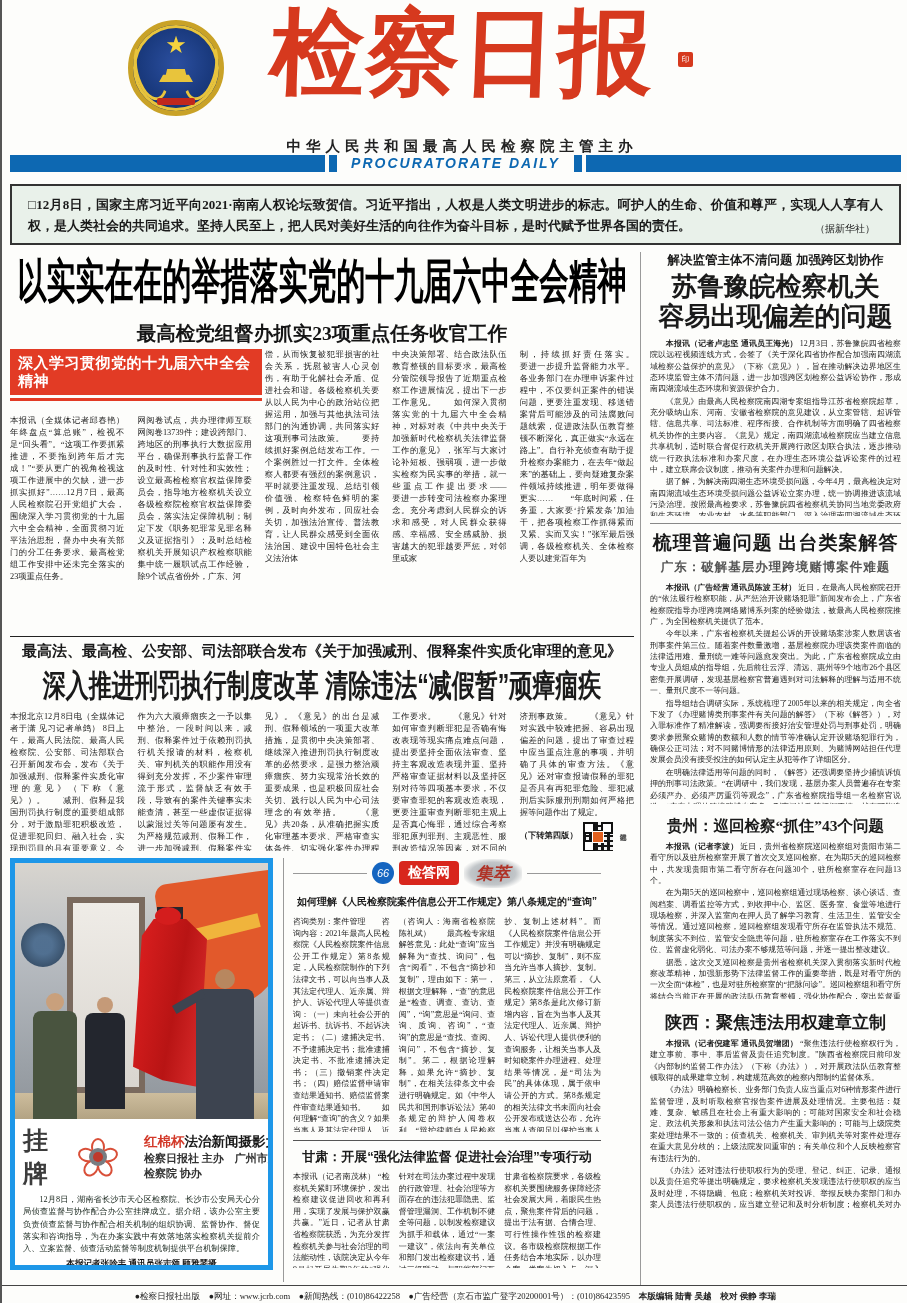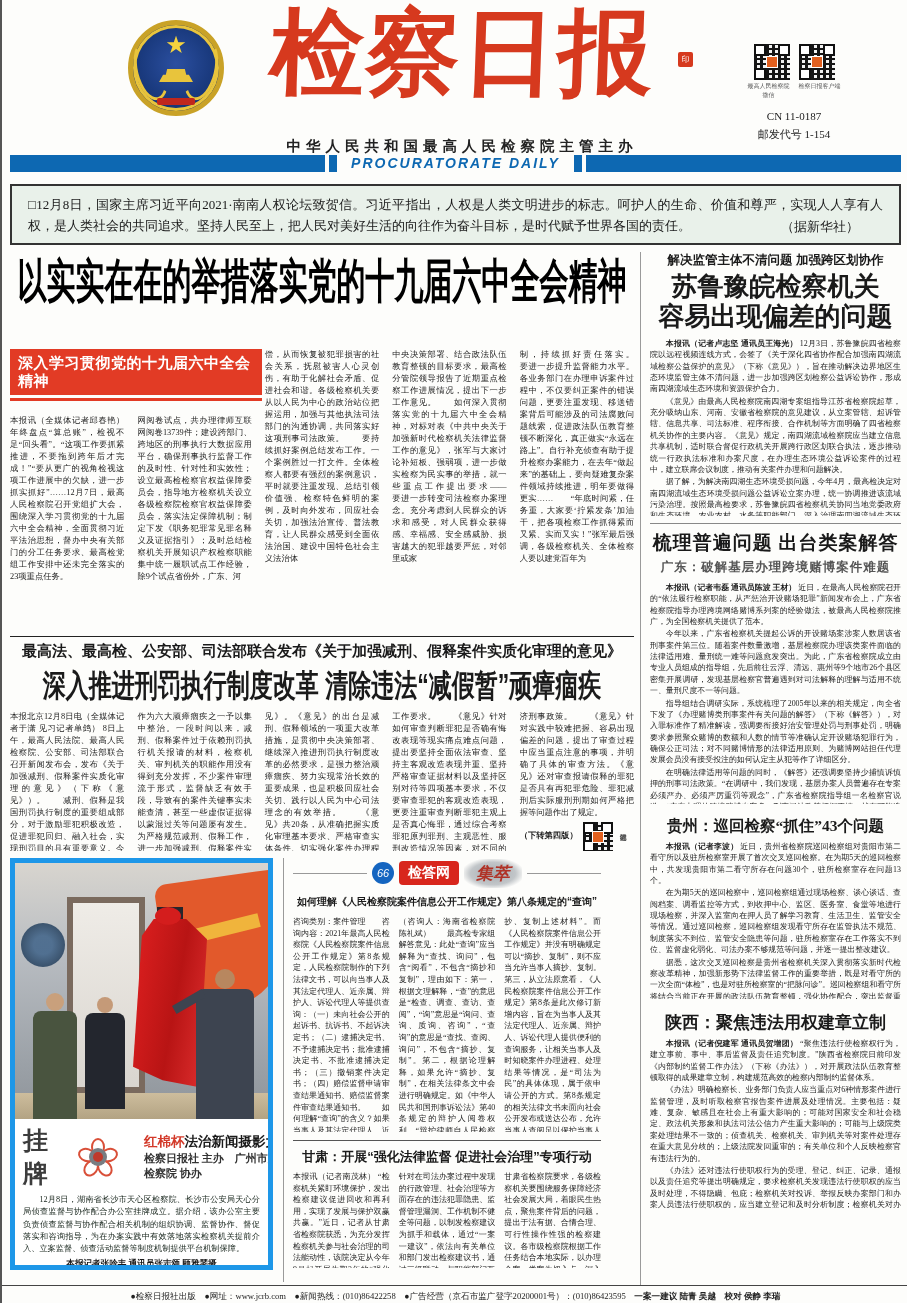--- a/index.html
+++ b/index.html
@@ -43,22 +43,22 @@
   .mast-cn{margin-top:8px;font-size:11px;line-height:1.6;color:#222;}
   .blue-banner{position:absolute;left:8px;top:155px;width:891px;height:17px;display:flex;align-items:stretch;}
   .bb-bar{flex:1;background:#0d68b2;}
   .bb-sq{width:8px;background:#0d68b2;margin:0 4px;}
   .bb-text{padding:0 10px;color:#0d68b2;font-weight:900;font-style:italic;font-size:14px;line-height:17px;
            letter-spacing:2px;}
 
   
   .notice{position:absolute;left:8px;top:184px;width:891px;height:61px;box-sizing:border-box;
           border:2px solid #333;background:#e9f1ea;padding:8px 16px 6px;}
-  .notice p{margin:0;font-size:13px;font-weight:400;line-height:1.65;text-align:justify;}
-  .notice .src{position:absolute;right:40px;bottom:7px;font-size:13px;font-weight:400;}
+  .notice p{margin:0;font-size:13px;font-weight:700;line-height:1.65;text-align:justify;}
+  .notice .src{position:absolute;right:24px;bottom:7px;font-size:10px;font-weight:400;}
 
   
   .lead-head{position:absolute;left:8px;top:254px;width:624px;text-align:center;}
   .lead-head h1{margin:2px 0 0;font-size:29px;font-weight:900;letter-spacing:0;color:#000;
                 transform:scaleY(1.62);transform-origin:top;height:50px;line-height:30px;
                 font-family:"Liberation Sans","DejaVu Sans",sans-serif;}
   .lead-head h2{margin:14px 0 0;font-size:19.5px;font-weight:700;color:#151515;}
 
   
   .red-banner{position:absolute;left:8px;top:349px;width:252px;}
@@ -184,60 +184,37 @@
     <div class="star">★</div>
     <div class="gate"></div>
     <div class="wheat-l"></div>
     <div class="wheat-r"></div>
     <div class="ribbon"></div>
   </div>
   <div class="mast-title">检察日报</div>
   <div class="title-seal">印</div>
   <div class="mast-org">中华人民共和国最高人民检察院主管主办</div>
 
-  <div class="mast-right">
-    <div class="qr-pair">
-      <div class="qr">
-          <i></i>
-          <i></i>
-          <i></i>
-          <u></u>
-        </div>
-      <div class="qr">
-          <i></i>
-          <i></i>
-          <i></i>
-          <u></u>
-        </div>
-    </div>
-    <div class="qr-caps">
-      <span>最高人民检察院微信</span>
-      <span>检察日报客户端</span>
-    </div>
-    <div class="mast-cn">
-      <div>CN 11-0187</div>
-      <div>邮发代号 1-154</div>
-    </div>
-  </div>
 
   <div class="blue-banner">
     <div class="bb-bar"></div>
     <div class="bb-sq"></div>
     <div class="bb-text sans">PROCURATORATE DAILY</div>
     <div class="bb-sq"></div>
     <div class="bb-bar"></div>
   </div>
 
   <div class="notice">
     <p>□12月8日，国家主席习近平向2021·南南人权论坛致贺信。习近平指出，人权是人类文明进步的标志。呵护人的生命、价值和尊严，实现人人享有人权，是人类社会的共同追求。坚持人民至上，把人民对美好生活的向往作为奋斗目标，是时代赋予世界各国的责任。</p>
     <span class="src">（据新华社）</span>
   </div>
 
   <div class="lead-head">
     <h1>以实实在在的举措落实党的十九届六中全会精神</h1>
+    <h2>最高检党组督办抓实23项重点任务收官工作</h2>
   </div>
 
   <div class="lead-cols">
     <div class="col pad">本报讯（全媒体记者邱春艳） 年终盘点“算总账”，检视不足“回头看”。“这项工作要抓紧推进，不要拖到跨年后才完成！”“要从更广的视角检视这项工作进展中的欠缺，进一步抓实抓好”……12月7日，最高人民检察院召开党组扩大会，围绕深入学习贯彻党的十九届六中全会精神，全面贯彻习近平法治思想，督办中央有关部门的分工任务要求、最高检党组工作安排中还未完全落实的23项重点任务。</div>
     <div class="col pad">网阅卷试点，共办理律师互联网阅卷13739件；建设跨部门、跨地区的刑事执行大数据应用平台，确保刑事执行监督工作的及时性、针对性和实效性；设立最高检检察官权益保障委员会，指导地方检察机关设立各级检察院检察官权益保障委员会，落实法定保障机制；制定下发《职务犯罪常见罪名释义及证据指引》；及时总结检察机关开展知识产权检察职能集中统一履职试点工作经验，除9个试点省份外，广东、河</div>
     <div class="col">偿，从而恢复被犯罪损害的社会关系，抚慰被害人心灵创伤，有助于化解社会矛盾、促进社会和谐。各级检察机关要从以人民为中心的政治站位把握运用，加强与其他执法司法部门的沟通协调，共同落实好这项刑事司法政策。　　要持续抓好案例总结发布工作。一个案例胜过一打文件。全体检察人都要有强烈的案例意识，平时就要注重发现、总结引领价值强、检察特色鲜明的案例，及时向外发布，回应社会关切，加强法治宣传、普法教育，让人民群众感受到全面依法治国、建设中国特色社会主义法治体</div>
     <div class="col">中央决策部署、结合政法队伍教育整顿的目标要求，最高检分管院领导报告了近期重点检察工作进展情况，提出下一步工作意见。　　如何深入贯彻落实党的十九届六中全会精神，对标对表《中共中央关于加强新时代检察机关法律监督工作的意见》，张军与大家讨论补短板、强弱项，进一步做实检察为民实事的举措，就一些重点工作提出要求——　　要进一步转变司法检察办案理念。充分考虑到人民群众的诉求和感受，对人民群众获得感、幸福感、安全感威胁、损害越大的犯罪越要严惩，对邻里或家</div>
     <div class="col">制，持续抓好责任落实。　　要进一步提升监督能力水平。各业务部门在办理申诉案件过程中，不仅要纠正案件的错误问题，更要注重发现、移送错案背后可能涉及的司法腐败问题线索，促进政法队伍教育整顿不断深化，真正做实“永远在路上”。自行补充侦查有助于提升检察办案能力，在去年“做起来”的基础上，要向疑难复杂案件领域持续推进，明年要做得更实……　　“年底时间紧，任务重，大家要‘拧紧发条’加油干，把各项检察工作抓得紧而又紧、实而又实！”张军最后强调，各级检察机关、全体检察人要以建党百年为</div>
   </div>
   <div class="red-banner">
@@ -283,21 +260,21 @@
       <p class="para"><b class="byline">本报讯（记者卢志坚 通讯员王海光）</b><span> 12月3日，苏鲁豫皖四省检察院以远程视频连线方式，会签了《关于深化四省协作配合加强南四湖流域检察公益保护的意见》（下称《意见》），旨在推动解决边界地区生态环境监管主体不清问题，进一步加强跨区划检察公益诉讼协作，形成南四湖流域生态环境和资源保护合力。</span></p>
       <div>
           <p class="para">《意见》由最高人民检察院南四湖专案组指导江苏省检察院起草，充分吸纳山东、河南、安徽省检察院的意见建议，从立案管辖、起诉管辖、信息共享、司法标准、程序衔接、合作机制等方面明确了四省检察机关协作的主要内容。《意见》规定，南四湖流域检察院应当建立信息共享机制，适时联合督促行政机关开展跨行政区划联合执法，逐步推动统一行政执法标准和办案尺度，在办理生态环境公益诉讼案件的过程中，建立联席会议制度，推动有关案件办理和问题解决。</p>
           <p class="para">据了解，为解决南四湖生态环境受损问题，今年4月，最高检决定对南四湖流域生态环境受损问题公益诉讼立案办理，统一协调推进该流域污染治理。按照最高检要求，苏鲁豫皖四省检察机关协同当地党委政府和生态环境、农业农村、水务等职能部门，深入治理南四湖流域生态环境突出问题。今年7月，山东省、江苏省签订了《行政边界地区生态环境执法联动协议》，共同推进南四湖流域、两省边界地区污染综合整治。</p>
         </div>
     </div>
     <hr class="rule">
     <div class="shuli-head">梳理普遍问题  出台类案解答</div>
     <div class="shuli-sub">广东：破解基层办理跨境赌博案件难题</div>
     <div class="body-block" style="max-height:222px;">
-      <p class="para"><b class="byline">本报讯（记者韦磊 通讯员陈波 王材）</b><span> 近日，在最高人民检察院召开的“依法履行检察职能，从严惩治开设赌场犯罪”新闻发布会上，广东省检察院指导办理跨境网络赌博系列案的经验做法，被最高人民检察院推广，为全国检察机关提供了范本。</span></p>
+      <p class="para"><b class="byline">本报讯（广告经营 通讯员陈波 王材）</b><span> 近日，在最高人民检察院召开的“依法履行检察职能，从严惩治开设赌场犯罪”新闻发布会上，广东省检察院指导办理跨境网络赌博系列案的经验做法，被最高人民检察院推广，为全国检察机关提供了范本。</span></p>
       <div>
           <p class="para">今年以来，广东省检察机关提起公诉的开设赌场案涉案人数居该省刑事案件第三位。随着案件数量激增，基层检察院办理该类案件面临的法律适用难、量刑统一难等问题愈发突出。为此，广东省检察院成立由专业人员组成的指导组，先后前往云浮、清远、惠州等9个地市26个县区密集开展调研，发现基层检察官普遍遇到对司法解释的理解与适用不统一、量刑尺度不一等问题。</p>
           <p class="para">指导组结合调研实际，系统梳理了2005年以来的相关规定，向全省下发了《办理赌博类刑事案件有关问题的解答》（下称《解答》），对入罪标准作了精准解读，强调要衔接好治安管理处罚与刑事处罚，明确要求参照聚众赌博的数额和人数的情节等准确认定开设赌场犯罪行为，确保公正司法；对不同赌博情形的法律适用原则、为赌博网站担任代理发展会员没有接受投注的如何认定主从犯等作了详细区分。</p>
           <p class="para">在明确法律适用等问题的同时，《解答》还强调要坚持少捕慎诉慎押的刑事司法政策。“在调研中，我们发现，基层办案人员普遍存在专案必须严办、必须严厉重罚等观念”，广东省检察院指导组一名检察官说道，“广东办理的跨境赌博专案多，刑事司法政策把握不慎，就有可能造成打击面扩大”。为此，广东省检察院及时进行纠偏，在突出打击重点的同时，对犯罪情节较轻的以及从犯等，要求积极适用非羁押性强制措施，为基层检察院办理跨境赌博案件提供了极具操作性的指引。</p>
         </div>
     </div>
     <div class="gz-head">贵州：巡回检察“抓住”43个问题</div>
     <div class="body-block" style="max-height:158px;margin-top:2px;">
       <p class="para"><b class="byline">本报讯（记者李波）</b><span> 近日，贵州省检察院巡回检察组对贵阳市第二看守所以及驻所检察室开展了首次交叉巡回检察。在为期5天的巡回检察中，共发现贵阳市第二看守所存在问题30个，驻所检察室存在问题13个。</span></p>
       <div>
@@ -376,16 +353,16 @@
     <hr class="mid-rule">
     <div class="gs-head">甘肃：开展“强化法律监督 促进社会治理”专项行动</div>
     <div class="gs-cols">
       <div class="col">本报讯（记者南茂林） “检察机关紧盯环境保护，发出检察建议促进回收和再利用，实现了发展与保护双赢共赢。”近日，记者从甘肃省检察院获悉，为充分发挥检察机关参与社会治理的司法能动性，该院决定从今年9月起开展为期3年的“强化法律监督 促进社会治理”专项行动。　　在专项行动中，甘肃省检察机关</div>
       <div class="col">针对在司法办案过程中发现的行政管理、社会治理等方面存在的违法犯罪隐患、监督管理漏洞、工作机制不健全等问题，以制发检察建议为抓手和载体，通过“一案一建议”，依法向有关单位和部门发出检察建议书，通过三级联动、与职能部门互动、与媒体合作，推动普遍性、倾向性问题系统性解决。</div>
       <div class="col">甘肃省检察院要求，各级检察机关要围绕服务保障经济社会发展大局，着眼民生热点，聚焦案件背后的问题，提出于法有据、合情合理、可行性操作性强的检察建议。各市级检察院根据工作任务结合本地实际，以办理个案、类案为切入点，深入分析发案规律和深层次原因，查找制度缺陷和监管漏洞，带头制发检察建议。</div>
     </div>
   </div>
 
   <div class="footer">
-    <span>●检察日报社出版　●网址：www.jcrb.com　●新闻热线：(010)86422258　●广告经营（京石市监广登字20200001号）：(010)86423595</span><span class="strong">　一案一建议 陆青 吴越　校对 侯静 李瑞</span>
+    <span>●检察日报社出版　●网址：www.jcrb.com　●新闻热线：(010)86422258　●广告经营（京石市监广登字20200001号）：(010)86423595</span><span class="strong">　本版编辑 陆青 吴越　校对 侯静 李瑞</span>
   </div>
 
 </div>
 
 </body></html>

